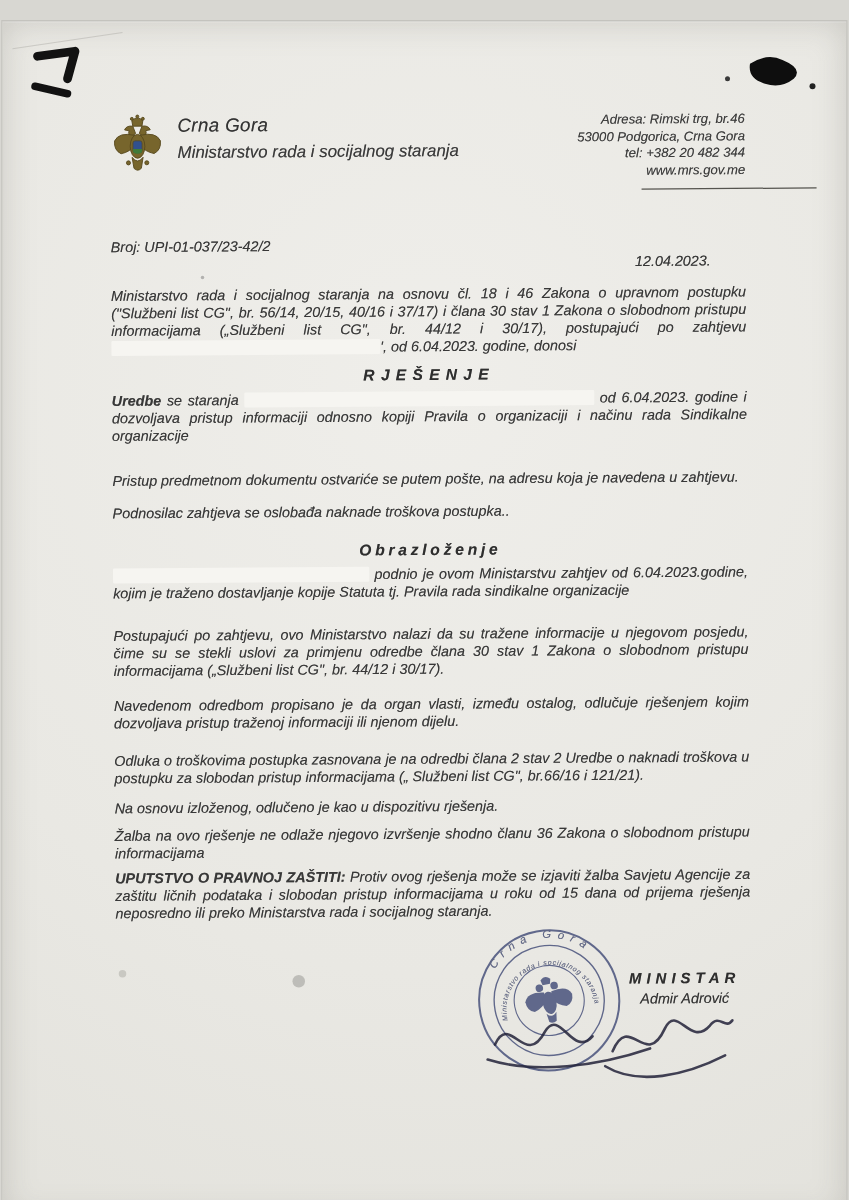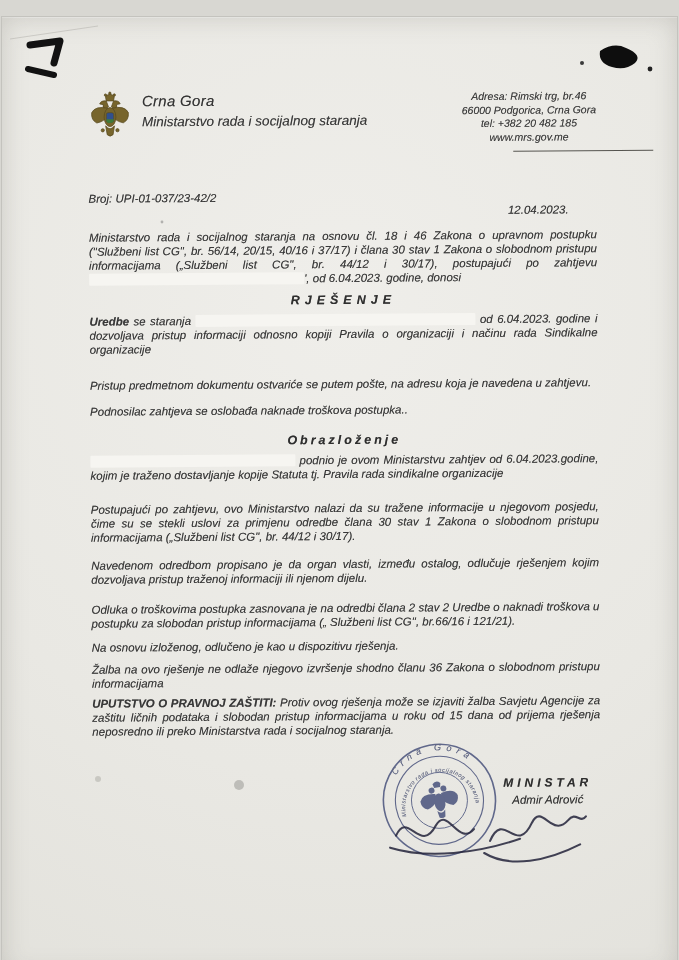--- a/index.html
+++ b/index.html
@@ -24,21 +24,21 @@
     z-index:1;
   }
   .doc-text { text-shadow: 0 0 0.5px rgba(60,60,60,0.55); }
 
   
   .hdr { margin-top:70px; display:flex; justify-content:space-between; align-items:flex-start; }
   .hdr-left { display:flex; align-items:flex-start; }
   .hdr-titles { margin-left:10px; padding-top:4px; }
   .country { font-size:15px; color:#333; letter-spacing:0.3px; }
   .ministry { font-size:13.5px; margin-top:5px; color:#3a3a3a; }
-  .addr { text-align:center; font-size:10.5px; line-height:13.5px; color:#3c3c3c; padding-top:4px; }
+  .addr { text-align:right; font-size:10.5px; line-height:13.5px; color:#3c3c3c; padding-top:4px; }
   .addr-rule { width:140px; margin-left:auto; margin-right:-57px; margin-top:7px; border-bottom:1.5px solid #55544f; }
 
   
   .ref { margin-top:38px; font-size:11.5px; }
   .date { margin-top:2px; text-align:right; padding-right:28px; font-size:11.5px; }
 
   
   p.body-p { font-size:11.5px; line-height:14px; text-align:justify; color:#383838; }
   .h-center { text-align:center; font-weight:bold; font-size:12.5px; letter-spacing:5px; color:#2e2e2e; }
   .redact { display:inline-block; height:12px; vertical-align:-2px; background:#f6f5f1; border-radius:1px; }
@@ -98,22 +98,22 @@
             <path d="M25 41 h10 v1.5 a5 3.5 0 0 1 -10 0 Z" fill="#3f7a3a"></path>
           </svg>
         </span>
         <div class="hdr-titles">
           <div class="country">Crna Gora</div>
           <div class="ministry">Ministarstvo rada i socijalnog staranja</div>
         </div>
       </div>
       <div class="addr">
         <div>Adresa: Rimski trg, br.46</div>
-        <div>66000 Podgorica, Crna Gora</div>
-        <div>tel: +382 20 482 185</div>
+        <div>53000 Podgorica, Crna Gora</div>
+        <div>tel: +382 20 482 344</div>
         <div>www.mrs.gov.me</div>
         <div class="addr-rule"></div>
       </div>
     </div>
 
     <div class="ref">Broj: UPI-01-037/23-42/2</div>
     <div class="date">12.04.2023.</div>
 
     <p class="body-p m-intro"><span>Ministarstvo rada i socijalnog staranja na osnovu čl. 18 i 46 Zakona o upravnom postupku ("Službeni list CG", br. 56/14, 20/15, 40/16 i 37/17) i člana 30 stav 1 Zakona o slobodnom pristupu informacijama („Službeni list CG", br. 44/12 i 30/17), postupajući po zahtjevu</span> <span class="redact rw-215"></span><span>', od 6.04.2023. godine, donosi</span></p>
 

